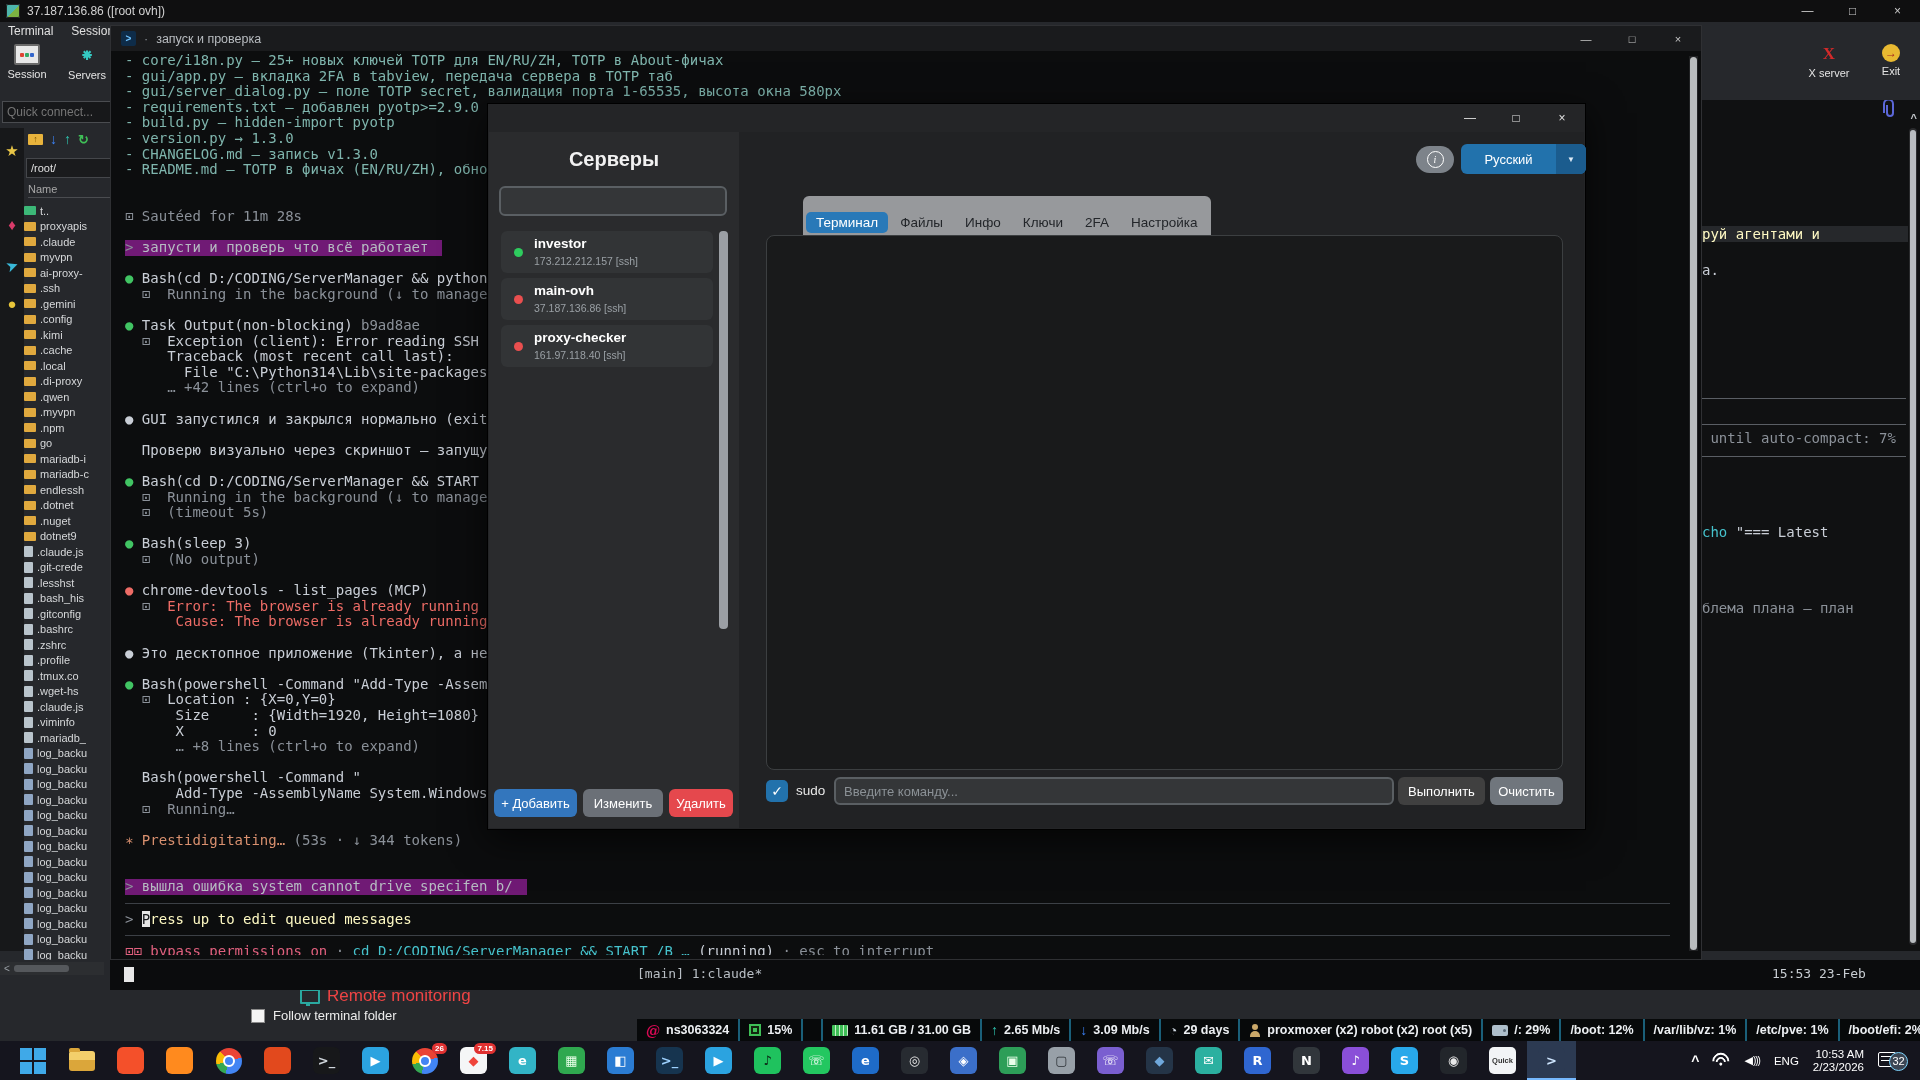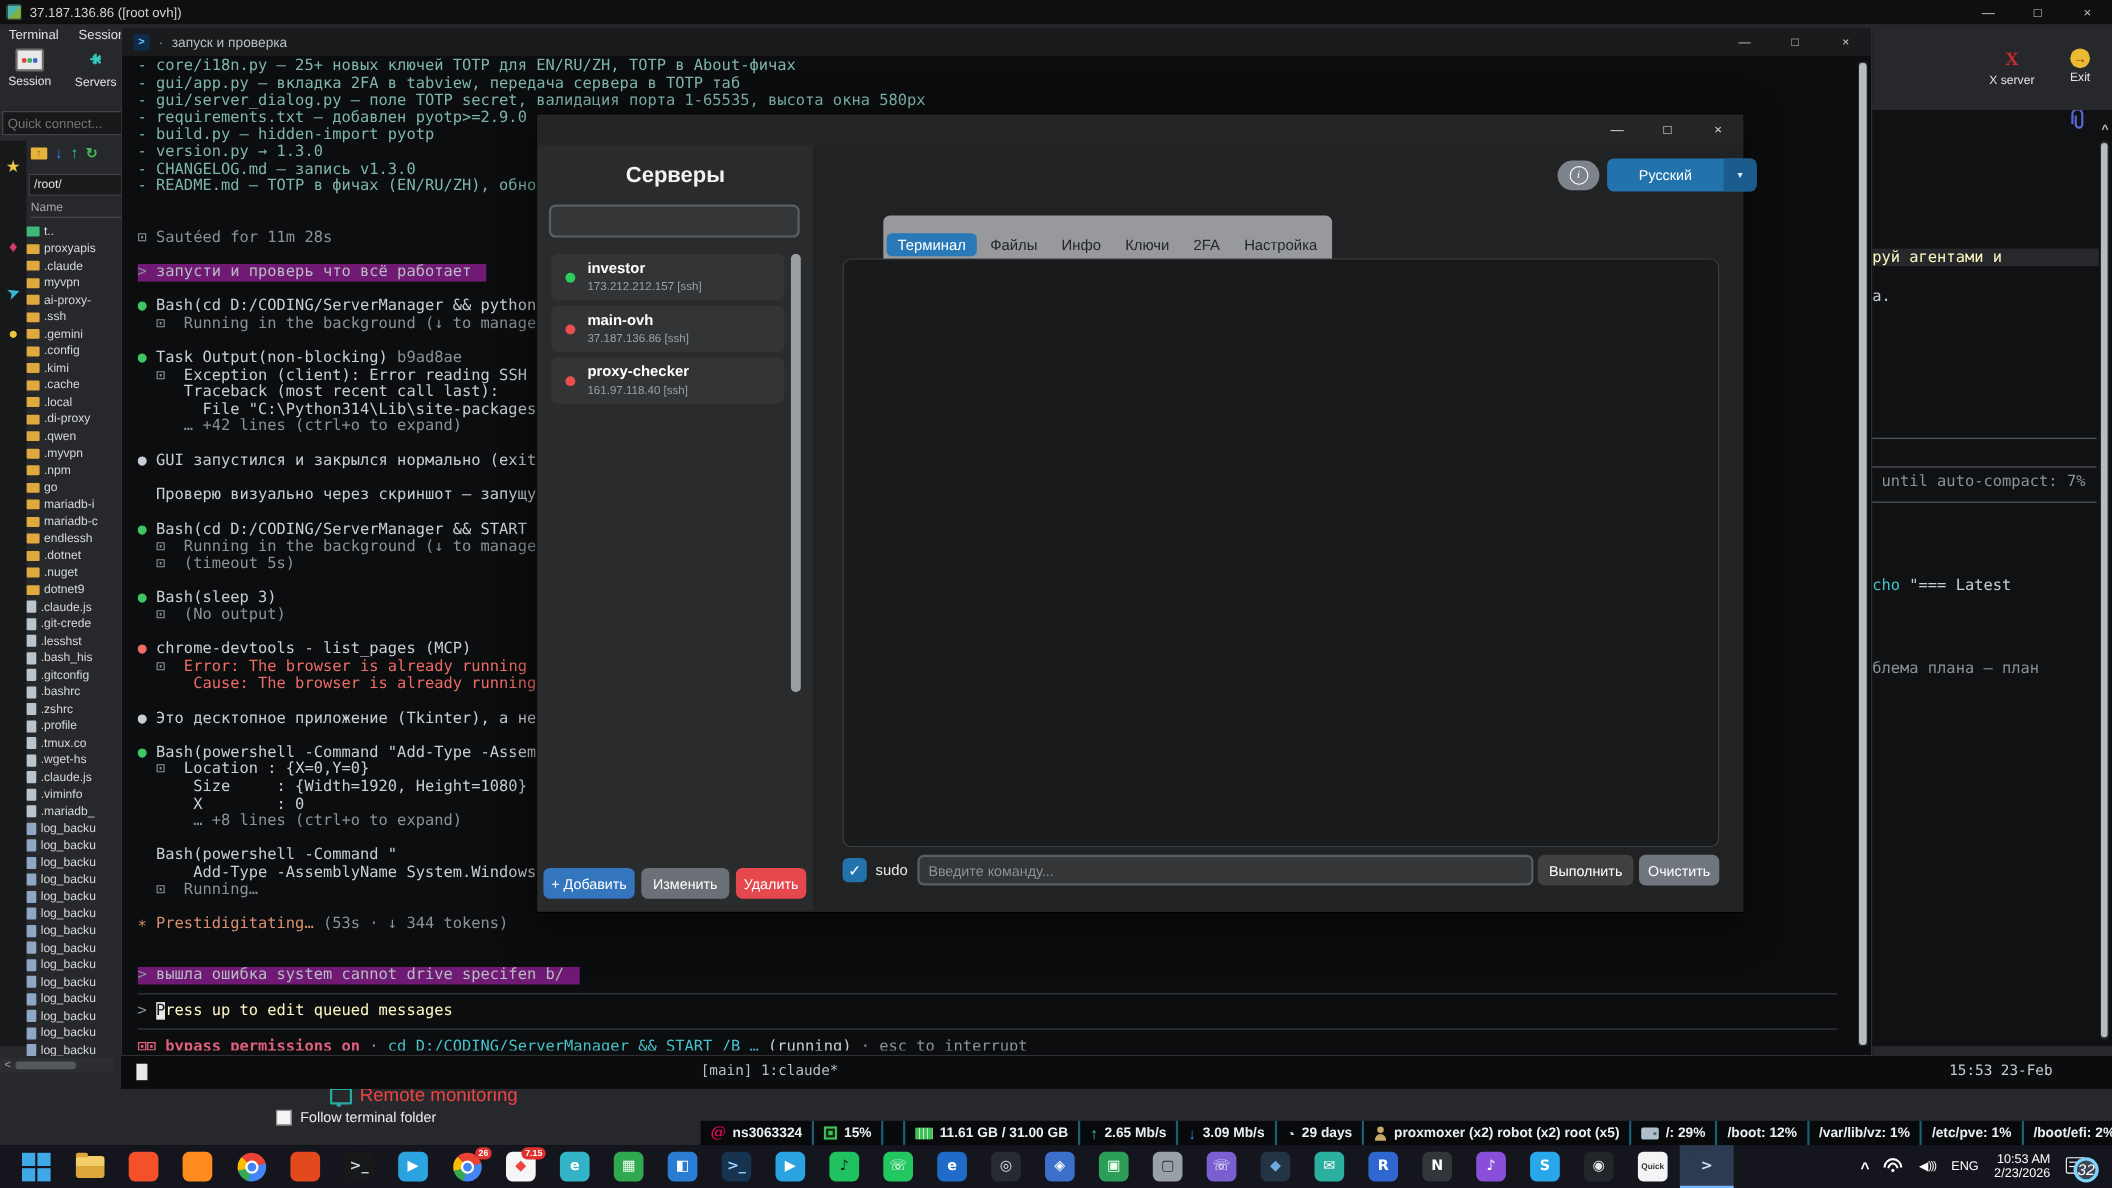--- a/index.html
+++ b/index.html
@@ -72,21 +72,21 @@
   
   .term{position:absolute;left:110px;top:25px;width:1592px;height:935px;background:#0c0d0e;border:1px solid #2f3033;box-sizing:border-box;z-index:3;}
   .term-title{position:absolute;left:0;top:0;right:0;height:25px;background:#1a1b1d;display:flex;align-items:center;gap:8px;padding-left:10px;color:#b8bcc0;font-size:12.5px;}
   .term-ic{width:15px;height:15px;background:#0e2c49;border-radius:2px;color:#6fc3ff;font-size:10px;font-weight:bold;display:flex;align-items:center;justify-content:center;}
   .term-ctl{position:absolute;right:0;top:0;display:flex;}
   .term-ctl span{width:46px;height:25px;display:flex;align-items:center;justify-content:center;color:#c8c8c8;font-size:11px;}
   .term-content{position:absolute;left:14px;top:27px;right:22px;bottom:4px;overflow:hidden;white-space:pre;font-size:14px;line-height:15.6px;}
   .tl{height:15.6px;}
   .c-teal{color:#7fb5ad;} .c-white{color:#c9ced6;} .c-dim{color:#8b9199;}
   .c-green{color:#41c463;} .c-red{color:#ee6c66;} .c-salmon{color:#d9906f;}
-  .c-cyan{color:#46c3cd;} .c-pink{color:#e0607e;font-weight:bold;} .c-dimtext{color:#fef9c3;}
+  .c-cyan{color:#46c3cd;} .c-pink{color:#e0607e;} .c-dimtext{color:#fef9c3;}
   .c-cursor{background:#e6e6e6;color:#15171a;}
   .c-usr{color:#b6bcc2;}
   .tl-hl{display:inline-block;background:#701a75;padding-right:14px;}
   .tl-hr{border-top:1px solid #3c4046;margin-top:8px;height:7.6px !important;width:1545px;}
   .term-scroll{position:absolute;right:3px;top:30px;bottom:8px;width:9px;background:#212224;}
   .term-scroll i{position:absolute;left:1px;right:1px;top:1px;bottom:1px;background:#b9bcbe;border-radius:4px;}
 
   
   .sm{position:absolute;left:487px;top:103px;width:1099px;height:727px;background:#242527;border:1px solid #000;box-sizing:border-box;z-index:5;box-shadow:0 10px 34px rgba(0,0,0,.65);}
   .sm-title{position:absolute;left:0;top:0;right:0;height:28px;background:#000;display:flex;align-items:center;gap:8px;padding-left:10px;color:#fff;font-size:12.5px;}
@@ -104,21 +104,21 @@
   .sm-saddr{position:absolute;left:33px;top:24px;color:#9aa0a5;font-size:10.5px;}
   .sm-lscroll{position:absolute;left:230px;top:99px;width:9px;height:398px;background:#9b9fa4;border-radius:4px;}
   .sm-btns{position:absolute;left:5px;b:0;bottom:11px;display:flex;gap:6px;}
   .sm-btn{height:28px;border-radius:6px;color:#fff;font-size:13px;display:flex;align-items:center;justify-content:center;}
   .sm-btn-add{width:83px;background:#3376bd;}
   .sm-btn-edit{width:80px;background:#6b7077;}
   .sm-btn-del{width:64px;background:#e5484d;}
   .sm-right{position:absolute;left:251px;right:1px;top:28px;bottom:1px;background:#212224;}
   .sm-info{position:absolute;left:677px;top:14px;width:38px;height:27px;border-radius:14px;background:#7d838a;display:flex;align-items:center;justify-content:center;}
   .sm-info i{width:15px;height:15px;border:1.5px solid #fff;border-radius:50%;color:#fff;font-size:10px;font-style:italic;font-family:"Liberation Serif",serif;display:flex;align-items:center;justify-content:center;}
-  .sm-lang{position:absolute;left:722px;top:12px;width:136px;height:30px;border-radius:6px;background:#2272ac;display:flex;overflow:hidden;}
+  .sm-lang{position:absolute;left:722px;top:12px;width:125px;height:30px;border-radius:6px;background:#2272ac;display:flex;overflow:hidden;}
   .sm-lang-label{flex:1;display:flex;align-items:center;justify-content:center;color:#fff;font-size:13px;}
   .sm-lang-arrow{width:30px;background:#1b5c8e;display:flex;align-items:center;justify-content:center;color:#dce9f5;font-size:8px;}
   .sm-tabs{position:absolute;left:64px;top:64px;height:29px;background:#97999c;border-radius:6px;display:flex;align-items:center;padding:12px 3px;gap:2px;}
   .sm-tab{padding:3px 10px;border-radius:5px;font-size:13.5px;color:#23262a;}
   .sm-tab.active{background:#2979b8;color:#fff;}
   .sm-output{position:absolute;left:27px;top:103px;width:797px;height:535px;background:#191a1b;border:1px solid #3c3f41;border-radius:8px;box-sizing:border-box;}
   .sm-sudo-cb{position:absolute;left:27px;top:648px;width:22px;height:22px;background:#2272ac;border-radius:5px;color:#fff;font-size:14px;display:flex;align-items:center;justify-content:center;}
   .sm-sudo-lbl{position:absolute;left:57px;top:651px;color:#e8e8e8;font-size:13.5px;}
   .sm-cmd{position:absolute;left:95px;top:645px;width:560px;height:28px;background:#343638;border:2px solid #5a5f63;border-radius:6px;box-sizing:border-box;color:#e8e8e8;font-size:13px;padding:0 8px;}
   .sm-cmd::placeholder{color:#8b9196;}
@@ -162,21 +162,21 @@
   .wifi::after{content:"";position:absolute;width:6px;height:6px;border:2px solid transparent;border-top-color:#fff;border-left-color:#fff;border-radius:50%;top:4px;left:4px;}
   .wifi i{position:absolute;width:3px;height:3px;background:#fff;border-radius:50%;left:9px;top:9px;}
   .spk{color:#fff;font-size:11px;display:flex;align-items:center;}
   .spk b{font-size:10px;letter-spacing:-1px;font-weight:normal;}
   .tray-lang{color:#fff;font-size:11.5px;}
   .tray-clock{color:#fff;font-size:11.5px;line-height:13px;text-align:right;}
   .tray-notif{position:relative;width:30px;height:22px;}
   .tray-notif .bubble{position:absolute;left:0;top:2px;width:16px;height:13px;border:1.5px solid #fff;border-radius:2px;}
   .tray-notif .bubble::before{content:"";position:absolute;left:2px;top:3px;right:2px;border-top:1.5px solid #fff;}
   .tray-notif .bubble::after{content:"";position:absolute;left:2px;top:7px;right:5px;border-top:1.5px solid #fff;}
-  .tray-notif .count{position:absolute;right:0;top:2px;width:17px;height:17px;border-radius:50%;background:#3c4654;border:3px solid #7dd3fc;color:#fff;font-size:14px;display:flex;align-items:center;justify-content:center;font-style:italic;}
+  .tray-notif .count{position:absolute;right:0;top:2px;width:17px;height:17px;border-radius:50%;background:#3c4654;border:1px solid #7dd3fc;color:#fff;font-size:11px;display:flex;align-items:center;justify-content:center;}
 </style>
 </head>
 <body>
 
 <div class="moba">
   <div class="moba-title">
     <span class="moba-logo"></span>
     <span>37.187.136.86 ([root ovh])</span>
   </div>
   <div class="moba-ctl">

